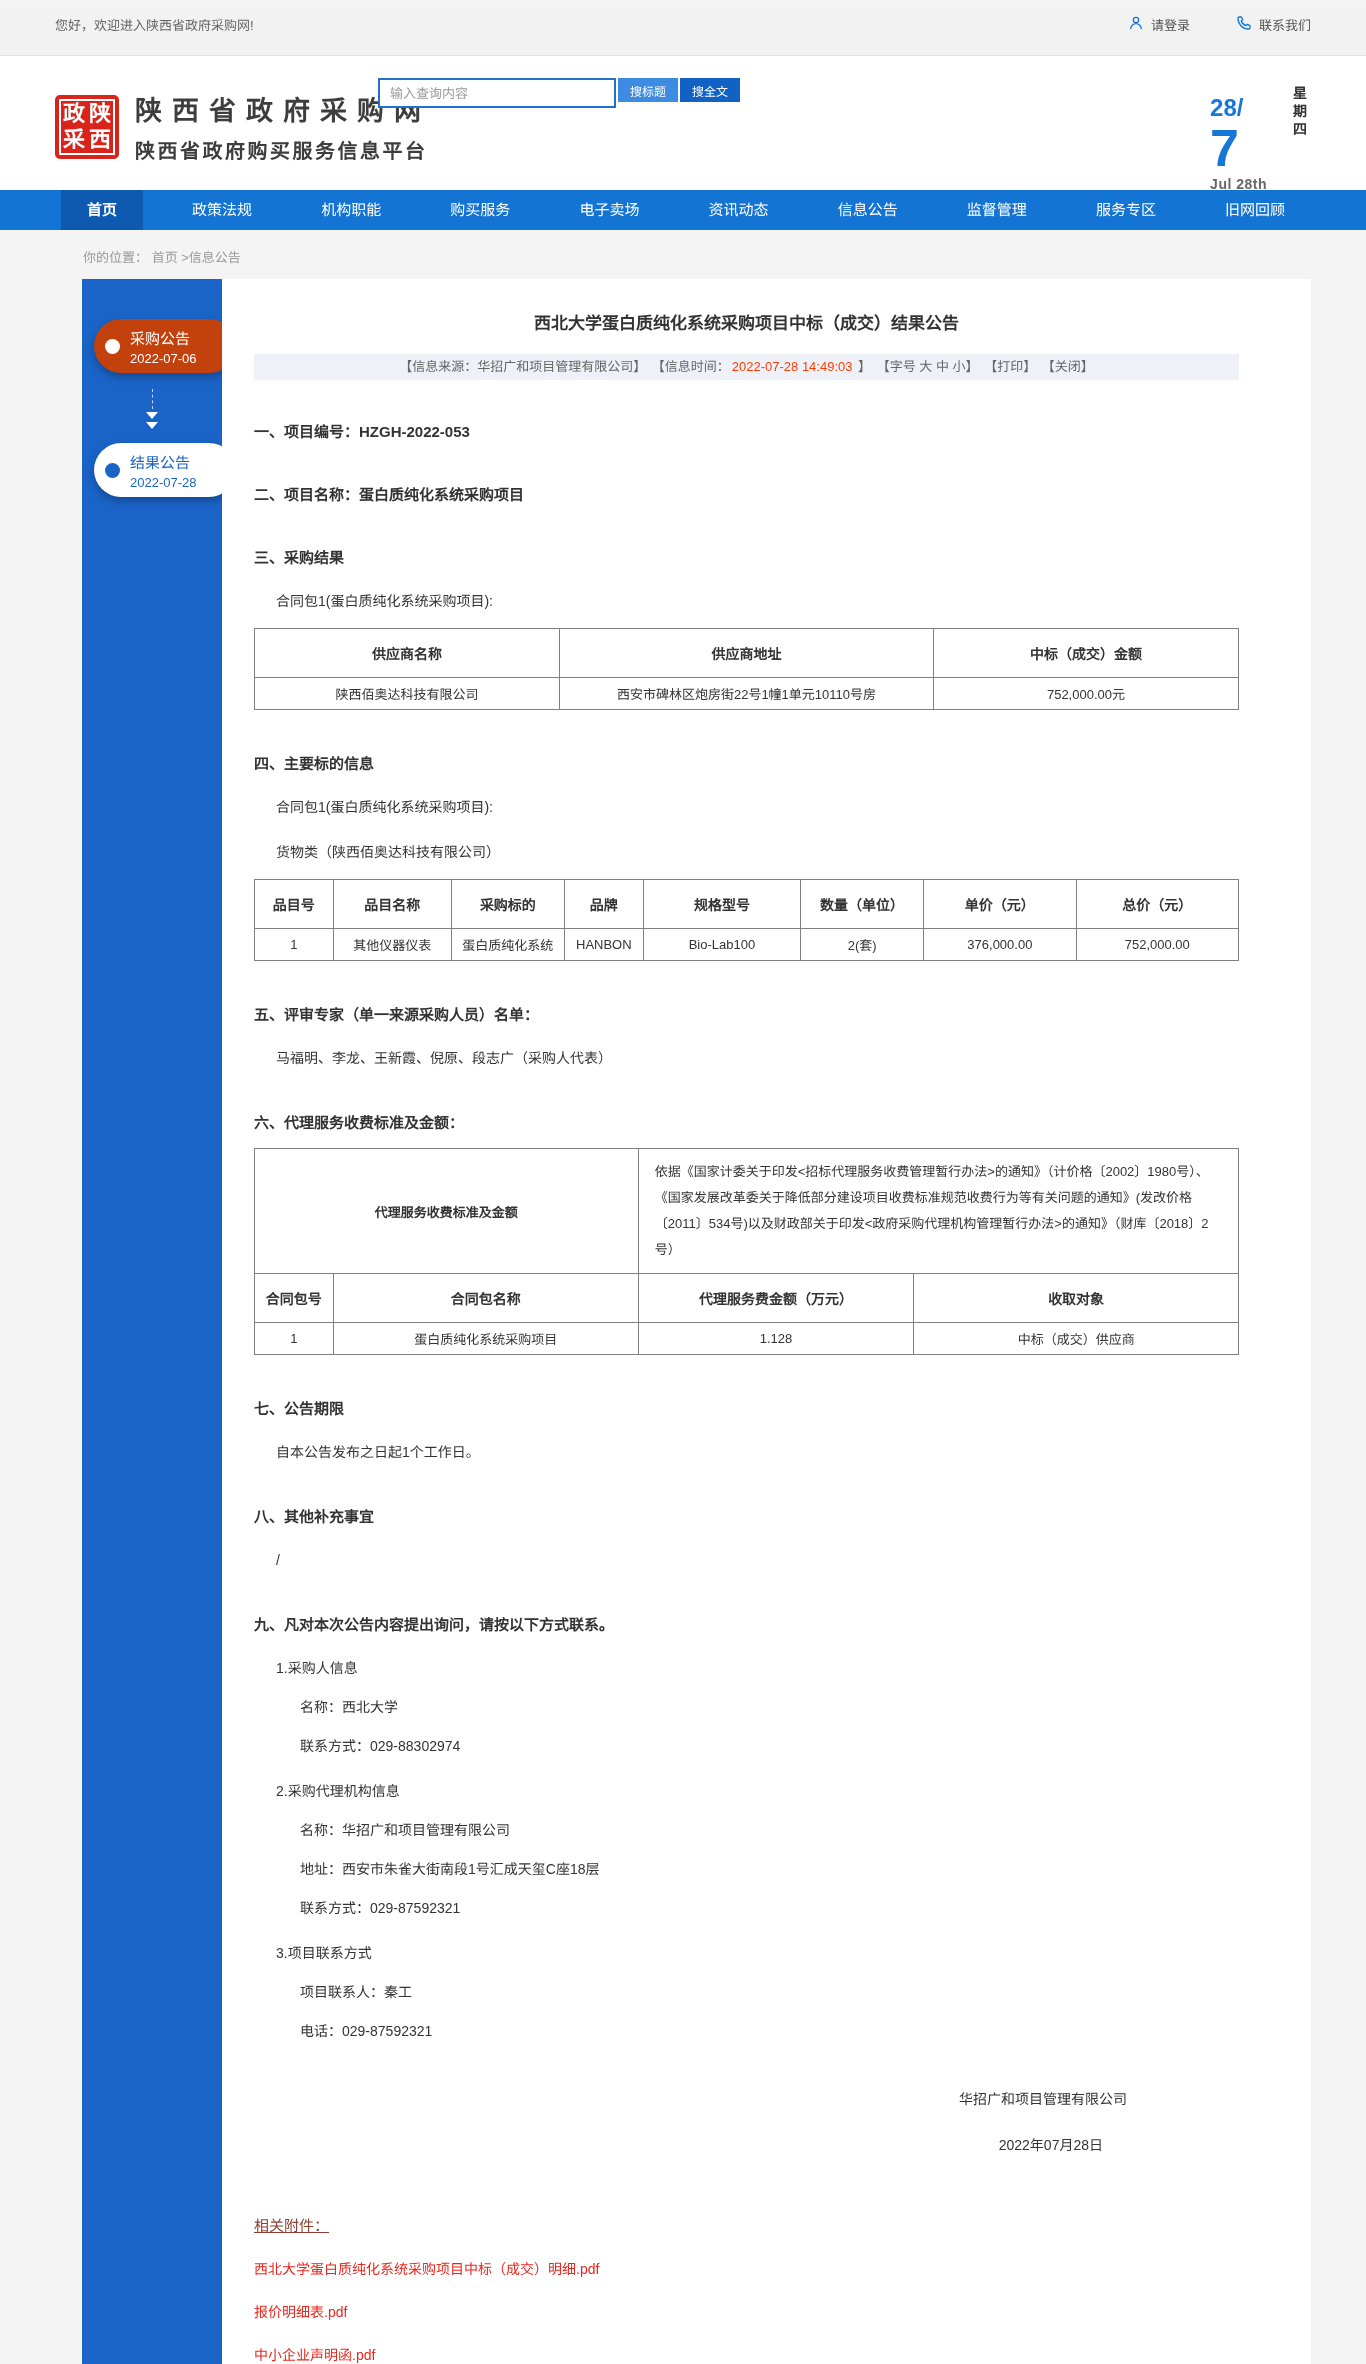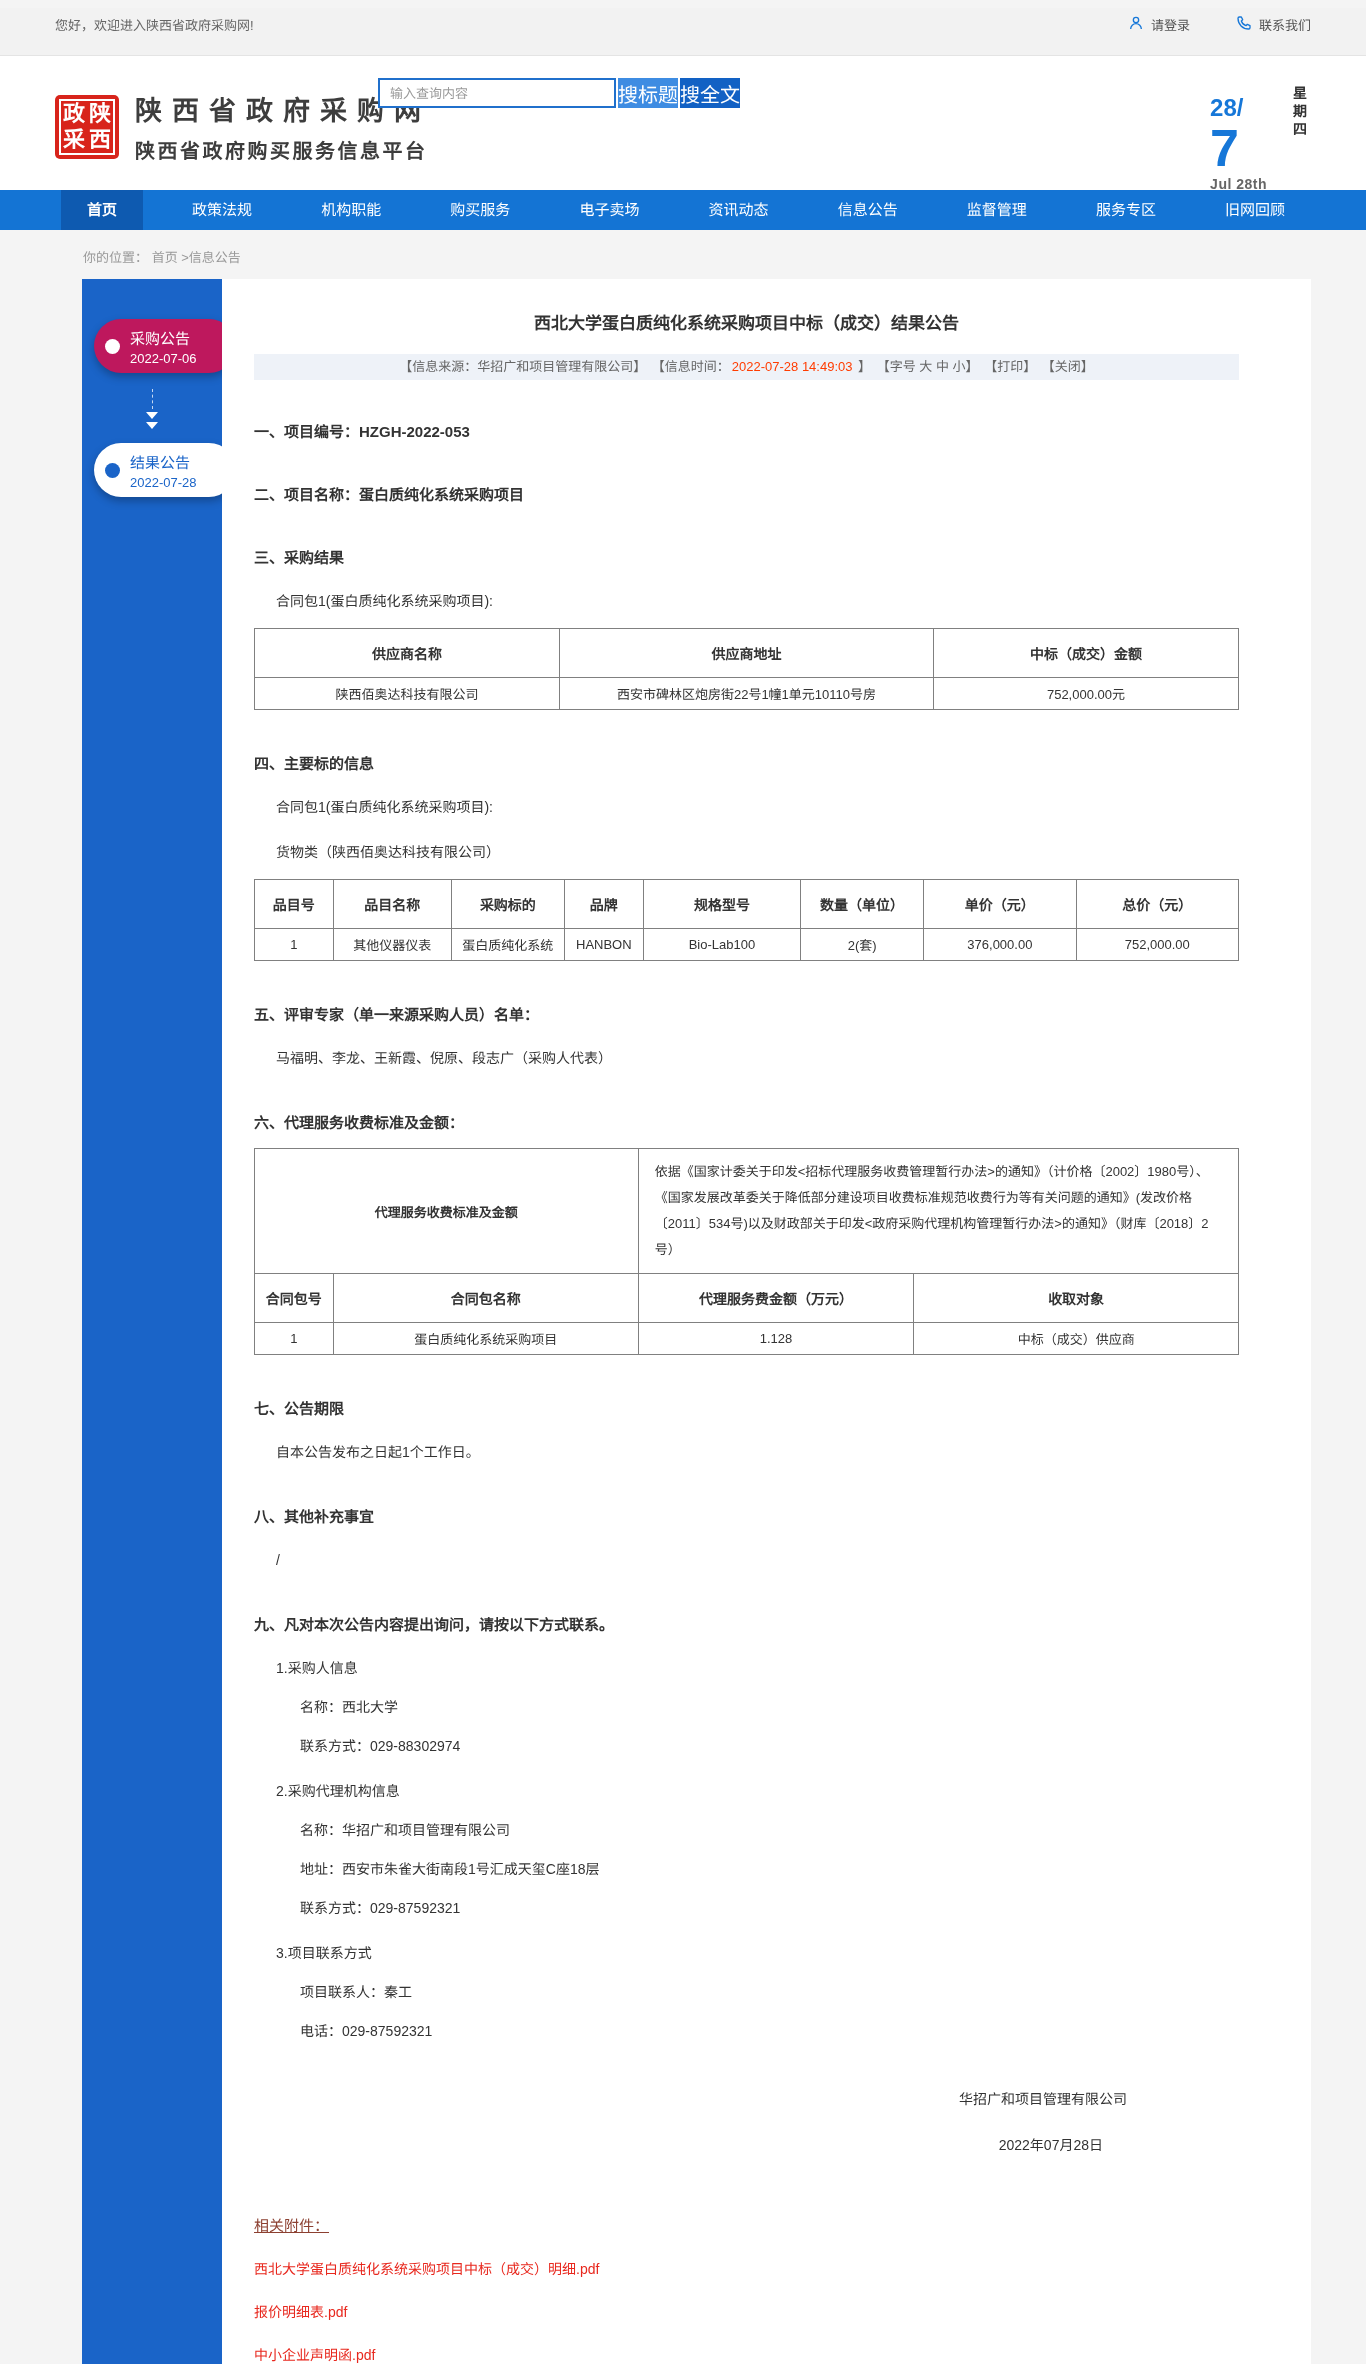--- a/index.html
+++ b/index.html
@@ -20,21 +20,21 @@
   .header-inner { height:134px; }
   .brand { position:absolute; left:0; top:33px; display:flex; align-items:center; }
   .logo { width:64px; height:64px; background:#d8241b; border-radius:5px; padding:4px; }
   .logo-grid { width:100%; height:100%; border:2px solid #fff; display:grid; grid-template-columns:1fr 1fr; place-items:center; color:#fff; font-weight:bold; font-size:22px; line-height:1; }
   .brand-text { margin-left:16px; }
   .site-name { font-size:27px; font-weight:bold; color:#3d3d3d; letter-spacing:10px; }
   .site-sub  { font-size:20px; font-weight:bold; color:#3d3d3d; letter-spacing:2.5px; margin-top:7px; }
   .search { position:absolute; left:323px; top:22px; display:flex; align-items:stretch; }
   .search input { width:238px; height:30px; border:2px solid #2070cc; padding:0 10px; font-size:13px; color:#333; outline:none; }
   .search input::placeholder { color:#9a9a9a; }
-  .btn-search { border:none; height:30px; width:60px; color:#fff; font-size:20px; cursor:pointer; }
+  .btn-search { border:none; height:24px; width:60px; color:#fff; font-size:12px; cursor:pointer; }
   .btn-title { background:#3e8ce2; margin-left:2px; }
   .btn-full  { background:#1261c4; margin-left:2px; }
   .datebox { position:absolute; right:2px; top:16px; display:flex; align-items:flex-start; gap:22px; }
   .date-nums { text-align:left; }
   .date-line { display:flex; align-items:flex-start; color:#1677d8; font-weight:bold;flex-direction:column; }
   .date-prefix { font-size:24px; margin-top:22px; }
   .date-big { font-size:52px; line-height:1; }
   .date-en { font-size:14px; font-weight:bold; color:#666; margin-top:2px; letter-spacing:.5px; }
   .weekday { writing-mode:vertical-rl; text-orientation:upright; font-size:14px; font-weight:bold; color:#333; letter-spacing:4px; margin-top:14px; }
 
@@ -44,21 +44,21 @@
   .nav-item { color:#fff; font-size:15px; line-height:40px; padding:0 20px; white-space:nowrap; }
   .nav-item.active { background:#0e5ab0; font-weight:bold; padding:0 26px; }
 
   
   .breadcrumb { padding:17px 0 13px 28px; font-size:13px; color:#999; }
   .breadcrumb a { color:#999; }
 
   
   .content-row { display:flex; align-items:stretch; padding-left:27px; min-height:1965px; }
   .sidebar { width:140px; background:#1a64c8; padding-top:40px; flex-shrink:0; }
-  .side-card { height:54px; margin:0 -14px 0 12px; border-radius:27px; background:#be185d; color:#fff;
+  .side-card { height:54px; margin:0 -14px 0 12px; border-radius:27px; background:#c2410c; color:#fff;
                display:flex; align-items:center; padding-left:11px; box-shadow:0 4px 8px rgba(0,0,0,.28); cursor:pointer; }
   .side-card .dot { width:15px; height:15px; border-radius:50%; background:#fff; flex-shrink:0; }
   .side-card.active { background:#fff; color:#1a64c8; }
   .side-card.active .dot { background:#1a64c8; }
   .card-text { margin-left:10px; }
   .card-title { font-size:15px; }
   .card-date { font-size:13px; margin-top:3px; }
   .timeline-arrow { display:flex; flex-direction:column; align-items:center; margin:16px 0 14px; }
   .dash-line { width:0; height:20px; border-left:1px dashed rgba(255,255,255,.75); }
   .chev { width:0; height:0; border-left:6px solid transparent; border-right:6px solid transparent; border-top:7px solid #fff; margin-top:3px; }

